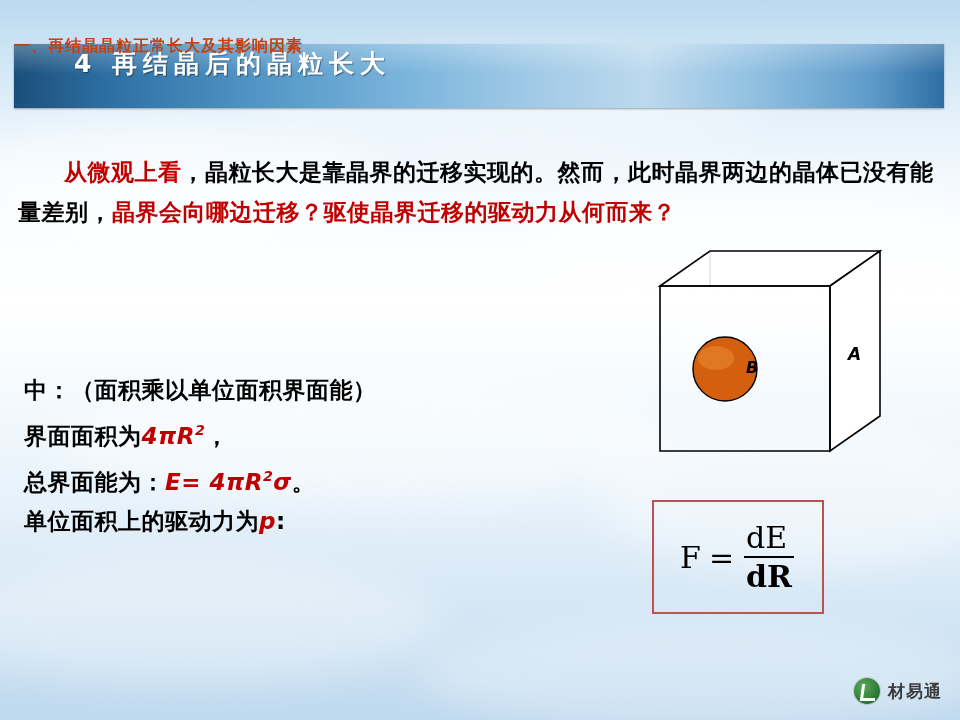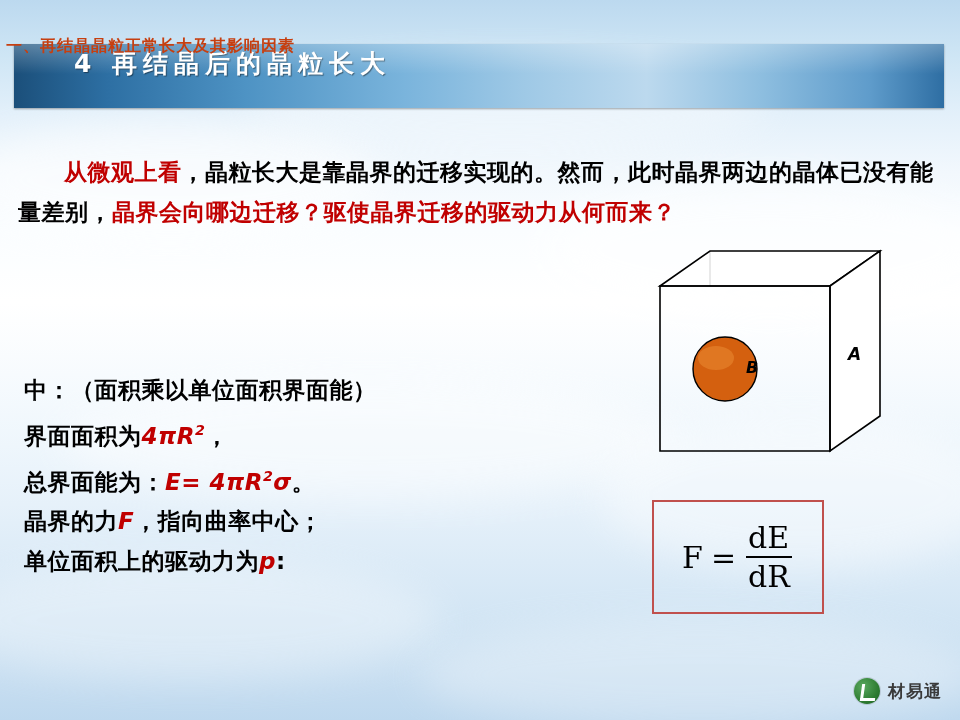--- a/index.html
+++ b/index.html
@@ -51,21 +51,21 @@
   }
   #banner-title{
     position:absolute;left:60px;top:3px;
     font-family:"DejaVu Sans","Liberation Sans",sans-serif;
     font-size:25px;font-weight:bold;color:#ffffff;
     letter-spacing:6px;
     text-shadow:1px 1px 1px rgba(0,0,0,.45);
     white-space:nowrap;
   }
   #banner-sub{
-    position:absolute;left:6px;top:36px;
+    position:absolute;left:14px;top:36px;
     font-size:16px;font-weight:bold;color:#c63f10;
     letter-spacing:1px;white-space:nowrap;
   }
 
   
   .para{
     position:absolute;
     font-family:"DejaVu Sans","Liberation Sans",sans-serif;
     font-size:23px;font-weight:bold;color:#000000;
     line-height:40px;letter-spacing:.5px;
@@ -99,21 +99,21 @@
   }
   #formula{
     position:absolute;left:0;top:0;width:168px;height:110px;
     display:flex;align-items:center;justify-content:center;gap:8px;
     font-family:"DejaVu Serif","Liberation Serif",serif;
     font-size:30px;color:#000;
   }
   #frac{display:inline-block;line-height:1.05;}
   #frac .num{display:block;padding:0 4px;}
   #frac .bar{display:block;height:2px;background:#000;margin:3px 2px;}
-  #frac .den{display:block;padding:0 4px;}
+  #frac .den{display:block;padding:0 4px;font-weight:bold;}
 
   
   #wm{
     position:absolute;right:18px;bottom:16px;display:flex;align-items:center;gap:8px;
   }
   #wm-logo{width:26px;height:26px;border-radius:50%;
     background:radial-gradient(circle at 35% 32%,#5aa85f,#2e7d32 60%,#1b5e20);
     position:relative;box-shadow:0 0 0 1px rgba(0,0,0,.12);}
   #wm-logo::before{
     content:"";position:absolute;left:7px;top:6px;width:12px;height:14px;
@@ -145,21 +145,20 @@
 
   <div class="para p2">
 
     <span class="ln">中：（面积乘以单位面积界面能）</span>
 
     <span class="ln"><span>界面面积为</span><span class="it red">4πR</span><sup class="it red">2</sup><span>，</span></span>
 
     <span class="ln"><span>总界面能为：</span><span class="it red">E=</span><span>&nbsp;</span><span class="it red">4πR</span><sup class="it red">2</sup><span class="it red">σ</span><span>。</span></span>
 
 
-    <span class="ln"><span>晶界的力</span><span class="it red">F</span><span>，指向曲率中心</span><span>；</span></span>
 
     <span class="ln"><span>单位面积上的驱动力为</span><span class="it red">p</span><span>:</span></span>
   </div>
 
   <div id="cube">
     <svg width="240" height="220" viewBox="0 0 240 220">
 
       <polygon points="10,40 60,5 230,5 180,40" fill="#ffffff" stroke="#000000" stroke-width="1.6"></polygon>
       <polygon points="180,40 230,5 230,170 180,205" fill="#ffffff" stroke="#000000" stroke-width="1.6"></polygon>
       <polygon points="10,40 180,40 180,205 10,205" fill="#ffffff" fill-opacity="0.0" stroke="#000000" stroke-width="1.6"></polygon>

